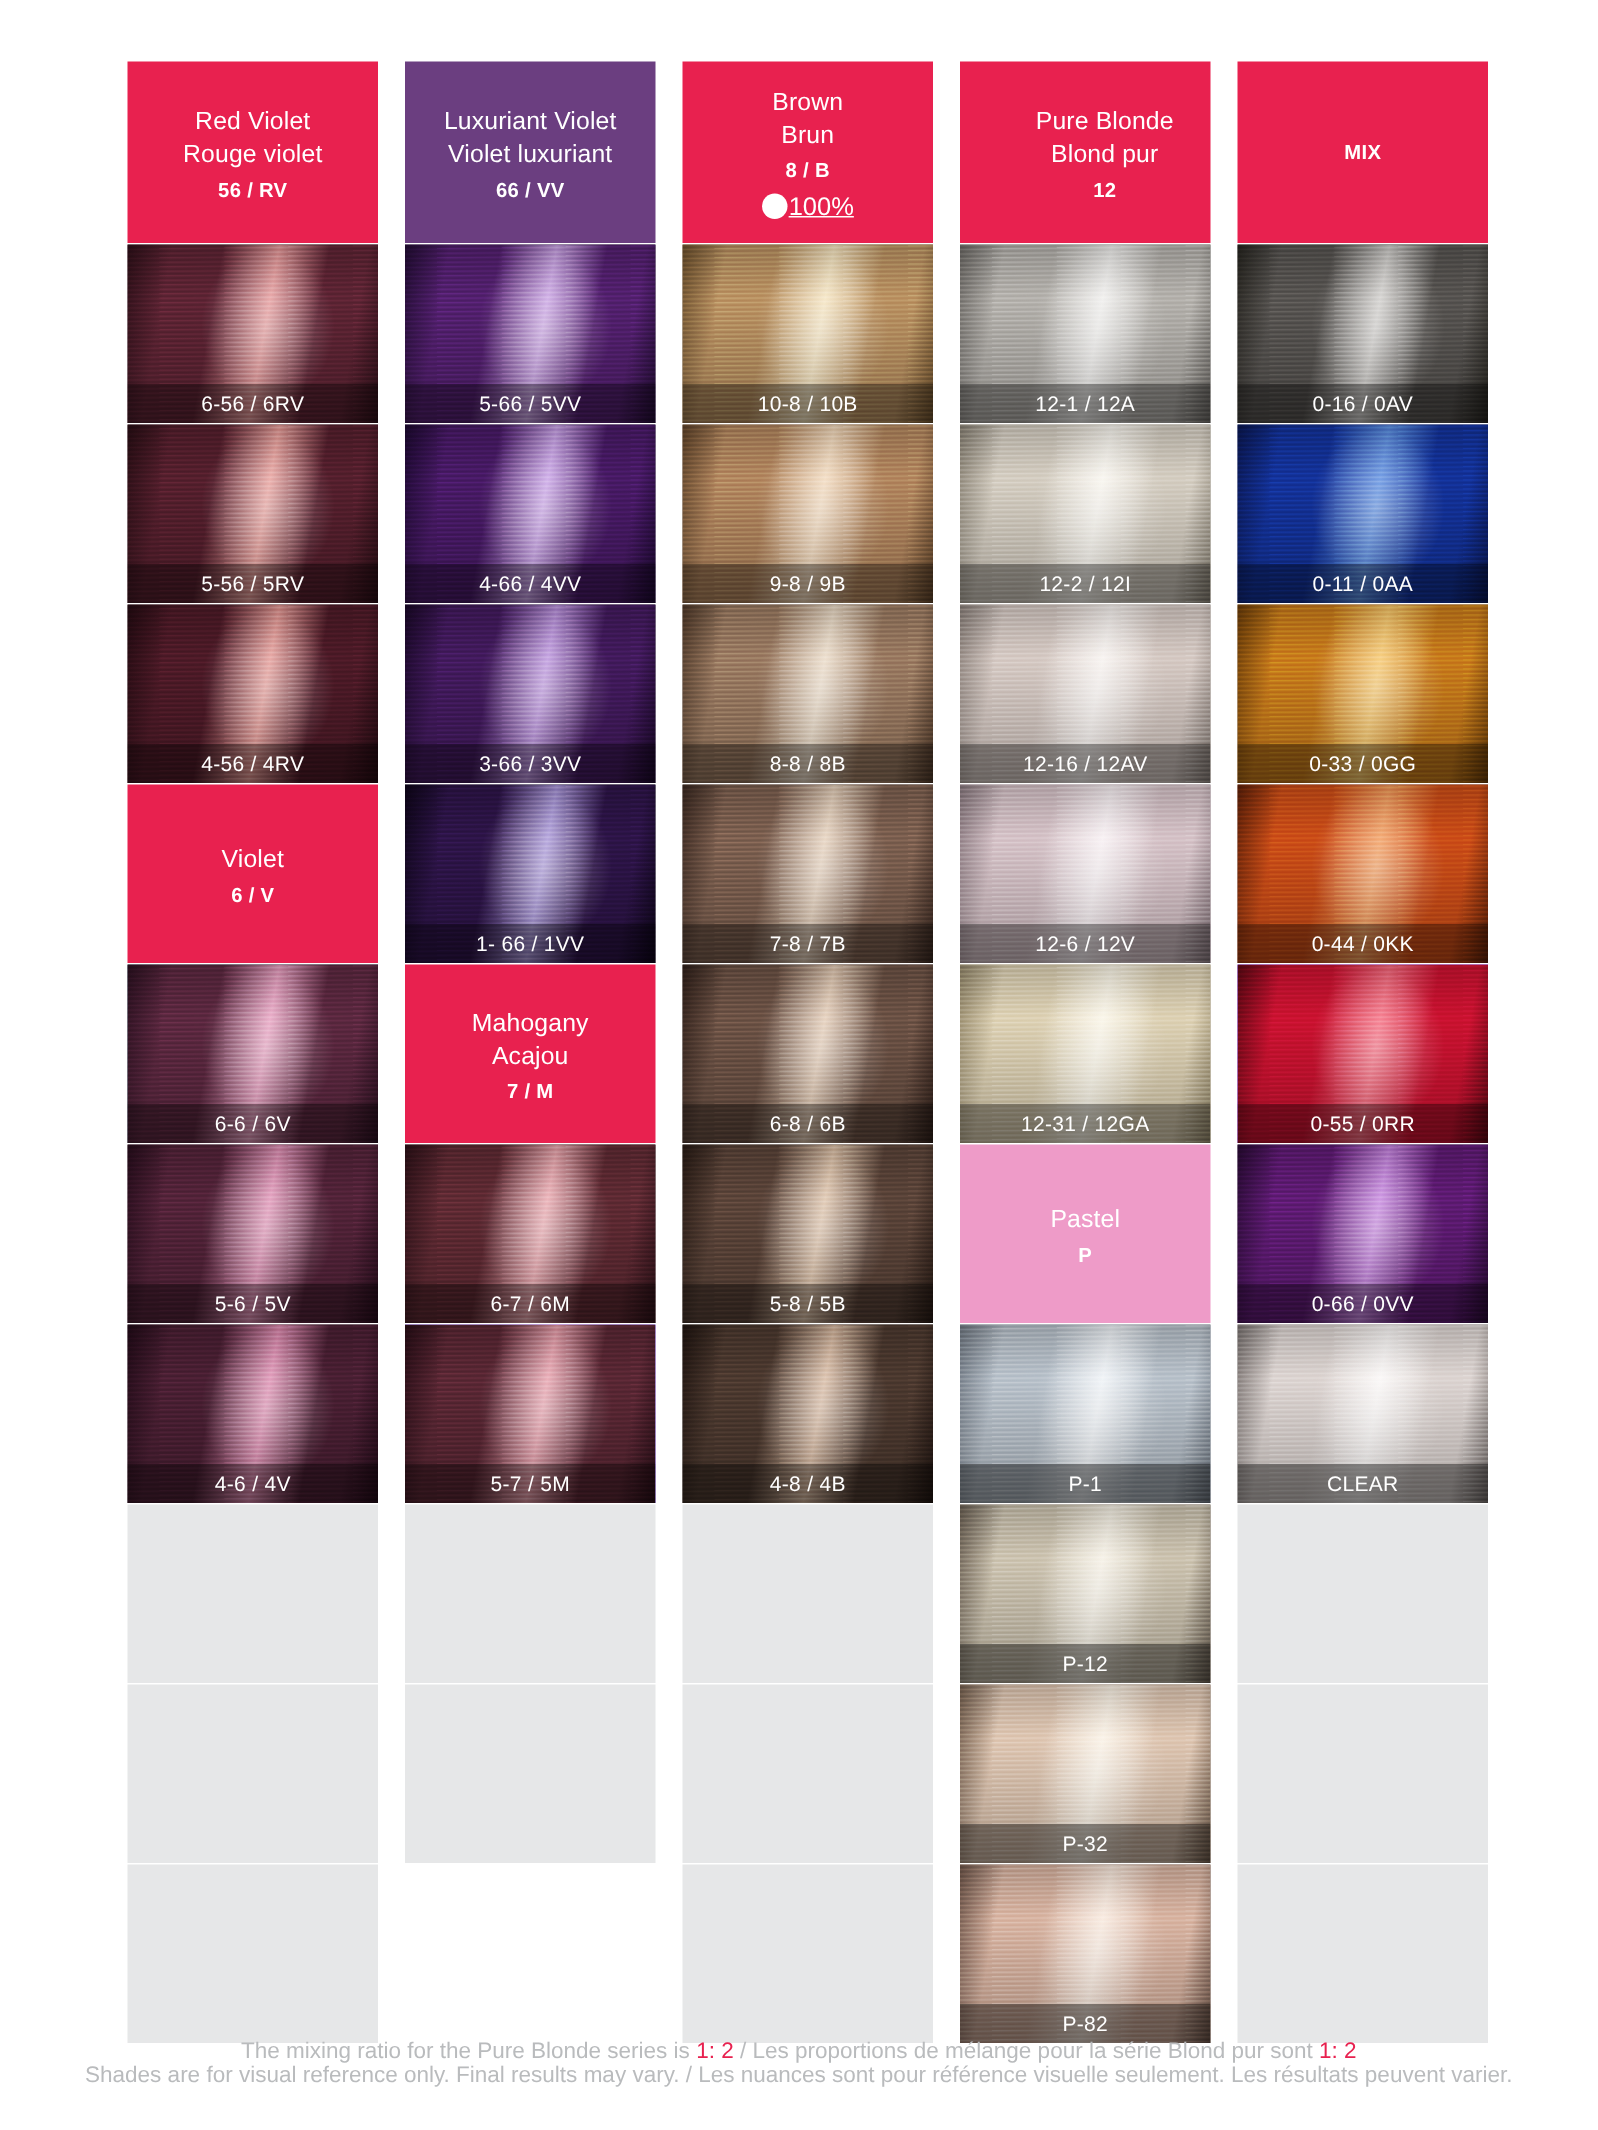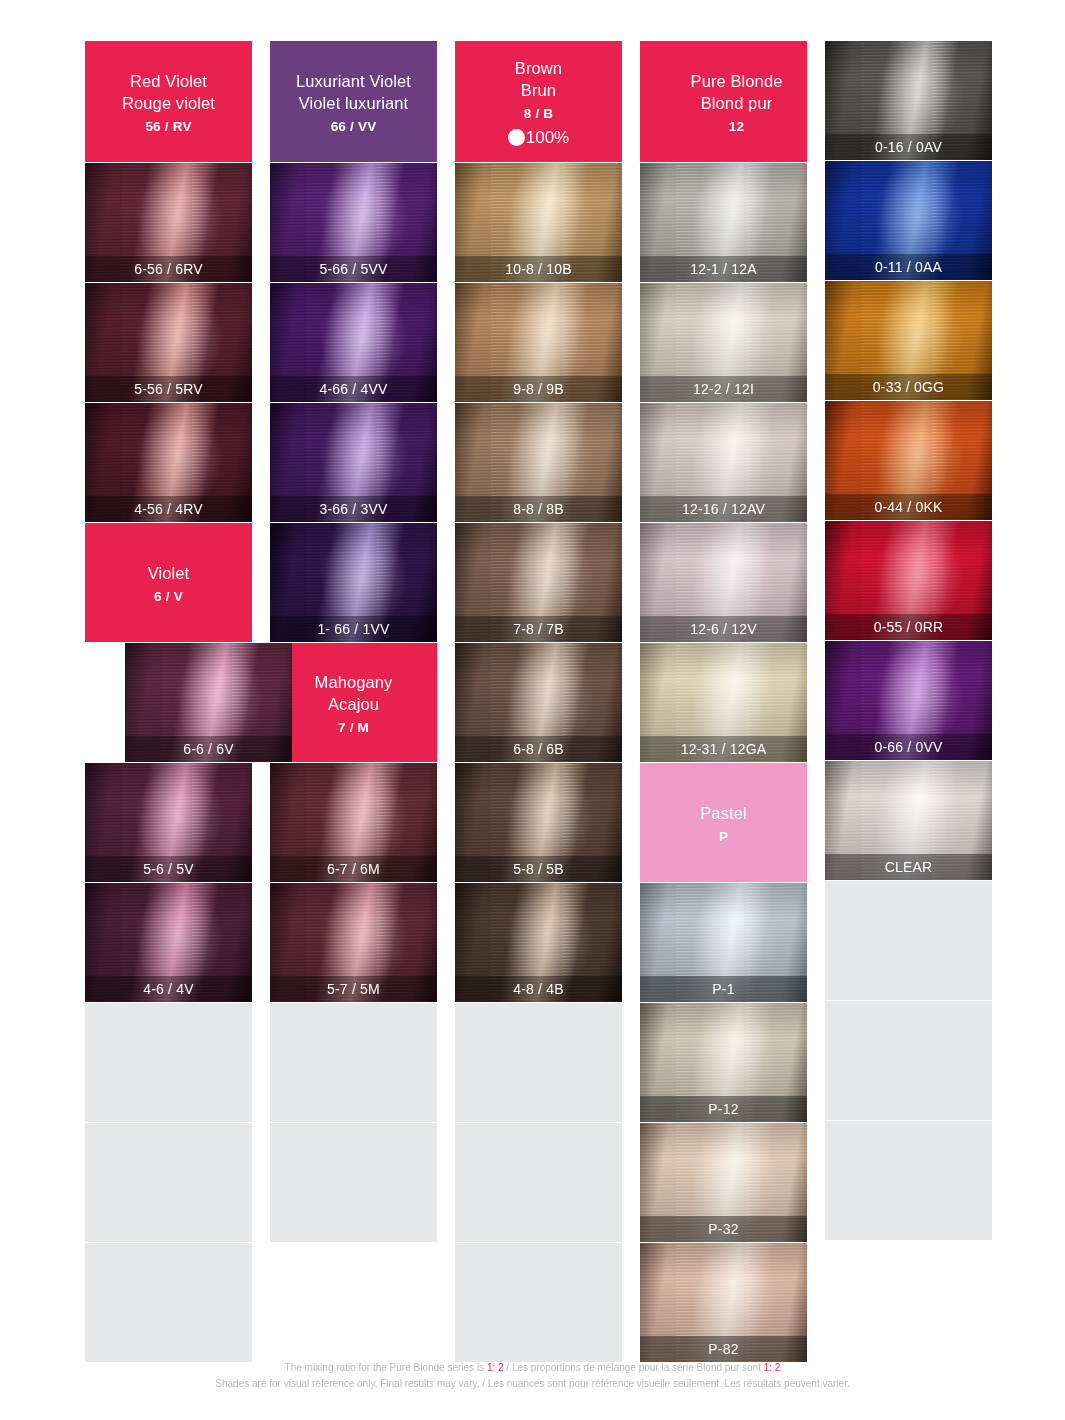--- a/index.html
+++ b/index.html
@@ -61,20 +61,21 @@
   .cat-code.mix-style {
     font-size: 13.5px;
     margin-top: 0;
   }
   .ratio-row {
     display: flex;
     align-items: center;
     justify-content: center;
     margin-top: 8px;
     gap: 1px;
+    text-decoration: underline;
   }
   .dot {
     width: 17px;
     height: 17px;
     border-radius: 50%;
     background: #ffffff;
     display: inline-block;
   }
   .ratio-txt {
     font-size: 17px;
@@ -128,21 +129,21 @@
   }
 
   
   .footer {
     position: absolute;
     left: 0;
     top: 1360px;
     width: 1065px;
     text-align: center;
     color: #b9bbbd;
-    font-size: 10px;
+    font-size: 15px;
     line-height: 16px;
   }
   .footer .accent { color: #e8214f; }
   .footer-line { display: block; }
 </style>
 </head>
 <body>
 
 <div id="chart-root">
 
@@ -169,21 +170,21 @@
           <div class="swatch" style="background: rgb(35, 10, 17);">
             <div class="sheen" style="background: linear-gradient(100deg, rgb(35, 10, 17) 0%, rgb(77, 26, 39) 16%, rgb(77, 26, 39) 34%, rgb(228, 154, 150) 54%, rgb(77, 26, 39) 72%, rgb(77, 26, 39) 86%, rgb(35, 10, 17) 100%);"></div>
             <div class="sheen" style="background: radial-gradient(38% 62% at 56% 46%, rgba(255, 255, 255, 0.34) 0%, rgba(255, 255, 255, 0) 70%), linear-gradient(rgba(0, 0, 0, 0.18) 0%, rgba(0, 0, 0, 0) 30%, rgba(0, 0, 0, 0.22) 100%);"></div>
             <div class="fibers"></div>
             <div class="swatch-label">4-56 / 4RV</div>
           </div>
           <div class="cat-card h-cell" style="background: rgb(232, 33, 79);">
             <div class="cat-name">Violet</div>
             <div class="cat-code">6 / V</div>
           </div>
-          <div class="swatch" style="background: #0f172a; margin-left: 40px;">
+          <div class="swatch" style="background: #0f172a;">
             <div class="sheen" style="background: linear-gradient(100deg, rgb(43, 16, 32) 0%, rgb(92, 40, 64) 16%, rgb(92, 40, 64) 34%, rgb(231, 160, 192) 54%, rgb(92, 40, 64) 72%, rgb(92, 40, 64) 86%, rgb(43, 16, 32) 100%);"></div>
             <div class="sheen" style="background: radial-gradient(38% 62% at 56% 46%, rgba(255, 255, 255, 0.34) 0%, rgba(255, 255, 255, 0) 70%), linear-gradient(rgba(0, 0, 0, 0.18) 0%, rgba(0, 0, 0, 0) 30%, rgba(0, 0, 0, 0.22) 100%);"></div>
             <div class="fibers"></div>
             <div class="swatch-label">6-6 / 6V</div>
           </div>
           <div class="swatch" style="background: rgb(38, 12, 27);">
             <div class="sheen" style="background: linear-gradient(100deg, rgb(38, 12, 27) 0%, rgb(83, 35, 57) 16%, rgb(83, 35, 57) 34%, rgb(224, 147, 182) 54%, rgb(83, 35, 57) 72%, rgb(83, 35, 57) 86%, rgb(38, 12, 27) 100%);"></div>
             <div class="sheen" style="background: radial-gradient(38% 62% at 56% 46%, rgba(255, 255, 255, 0.34) 0%, rgba(255, 255, 255, 0) 70%), linear-gradient(rgba(0, 0, 0, 0.18) 0%, rgba(0, 0, 0, 0) 30%, rgba(0, 0, 0, 0.22) 100%);"></div>
             <div class="fibers"></div>
             <div class="swatch-label">5-6 / 5V</div>
@@ -363,20 +364,23 @@
             <div class="swatch-label light-band">P-32</div>
           </div>
           <div class="swatch" style="background: rgb(111, 86, 74);">
             <div class="sheen" style="background: linear-gradient(100deg, rgb(111, 86, 74) 0%, rgb(217, 181, 163) 16%, rgb(217, 181, 163) 34%, rgb(248, 232, 220) 54%, rgb(217, 181, 163) 72%, rgb(217, 181, 163) 86%, rgb(111, 86, 74) 100%);"></div>
             <div class="sheen" style="background: radial-gradient(38% 62% at 56% 46%, rgba(255, 255, 255, 0.34) 0%, rgba(255, 255, 255, 0) 70%), linear-gradient(rgba(0, 0, 0, 0.18) 0%, rgba(0, 0, 0, 0) 30%, rgba(0, 0, 0, 0.22) 100%);"></div>
             <div class="fibers"></div>
             <div class="swatch-label light-band">P-82</div>
           </div>
         </div>
         <div class="column">
+          <div class="cat-card h-main" style="background: rgb(232, 33, 79);">
+            <div class="cat-code mix-style">MIX</div>
+          </div>
           <div class="swatch" style="background: rgb(38, 36, 31);">
             <div class="sheen" style="background: linear-gradient(100deg, rgb(38, 36, 31) 0%, rgb(87, 84, 81) 16%, rgb(87, 84, 81) 34%, rgb(207, 205, 202) 54%, rgb(87, 84, 81) 72%, rgb(87, 84, 81) 86%, rgb(38, 36, 31) 100%);"></div>
             <div class="sheen" style="background: radial-gradient(38% 62% at 56% 46%, rgba(255, 255, 255, 0.34) 0%, rgba(255, 255, 255, 0) 70%), linear-gradient(rgba(0, 0, 0, 0.18) 0%, rgba(0, 0, 0, 0) 30%, rgba(0, 0, 0, 0.22) 100%);"></div>
             <div class="fibers"></div>
             <div class="swatch-label">0-16 / 0AV</div>
           </div>
           <div class="swatch" style="background: rgb(10, 23, 82);">
             <div class="sheen" style="background: linear-gradient(100deg, rgb(10, 23, 82) 0%, rgb(19, 50, 154) 16%, rgb(19, 50, 154) 34%, rgb(91, 141, 224) 54%, rgb(19, 50, 154) 72%, rgb(19, 50, 154) 86%, rgb(10, 23, 82) 100%);"></div>
             <div class="sheen" style="background: radial-gradient(38% 62% at 56% 46%, rgba(255, 255, 255, 0.34) 0%, rgba(255, 255, 255, 0) 70%), linear-gradient(rgba(0, 0, 0, 0.18) 0%, rgba(0, 0, 0, 0) 30%, rgba(0, 0, 0, 0.22) 100%);"></div>
             <div class="fibers"></div>

